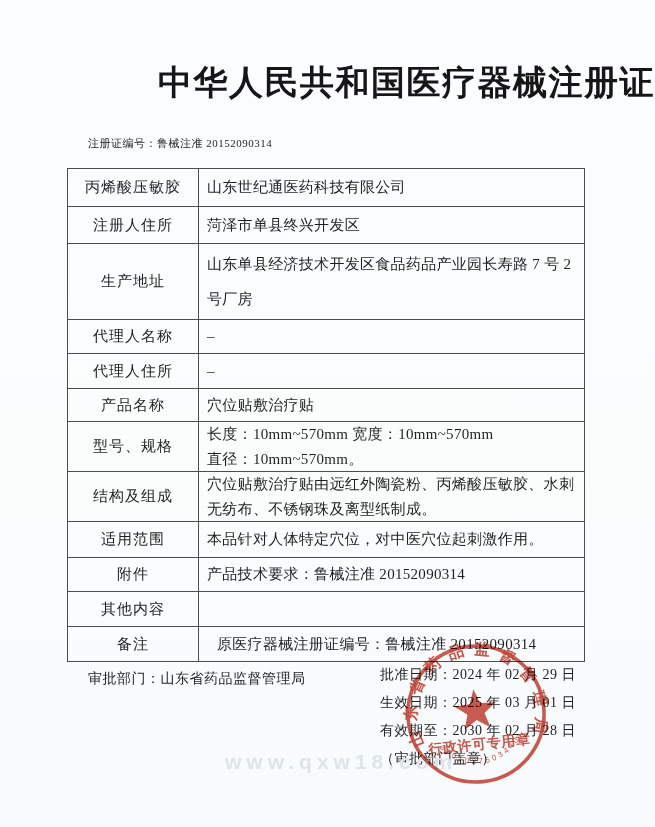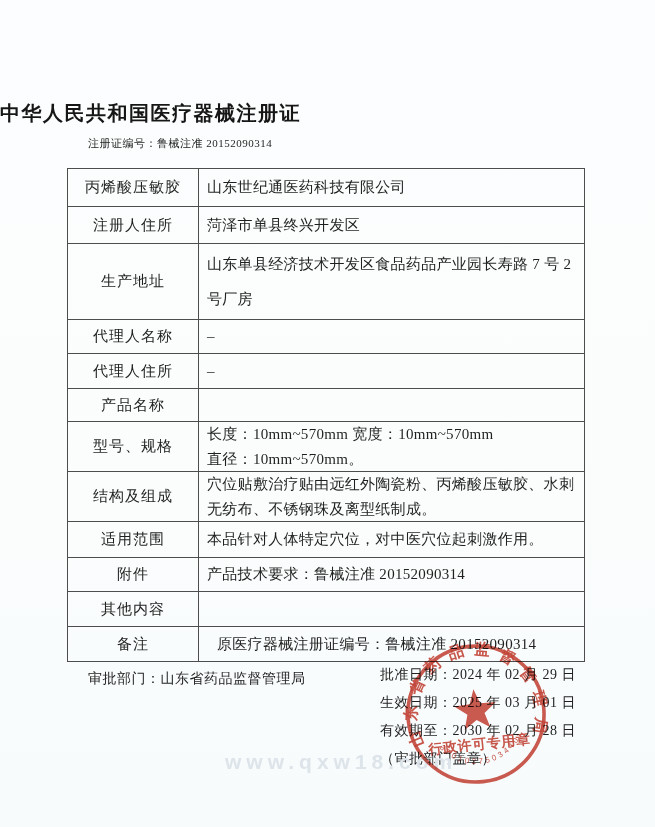--- a/index.html
+++ b/index.html
@@ -7,23 +7,22 @@
     position:relative;
     width:655px;height:827px;
     margin:0 auto;
     background:linear-gradient(180deg,#fcfdfe 0%,#fbfdfd 60%,#f7fbfc 100%);
     font-family:"Liberation Serif","DejaVu Serif",serif;
     color:#1f1f1f;
     overflow:hidden;
   }
   .title{
     position:absolute;top:60px;left:0;width:100%;
-    text-align:left;font-size:20px;font-weight:bold;letter-spacing:1.5px;
+    text-align:right;font-size:34px;font-weight:bold;letter-spacing:1.5px;
     color:#161616;
-    margin-top:40px;
   }
   .reg-line{
     position:absolute;top:136px;left:88px;
     font-size:11px;letter-spacing:.5px;
   }
   .cert-table{
     position:absolute;top:168px;left:67px;width:518px;
     border:1px solid #4d4d4d;
     box-sizing:border-box;
     font-size:15px;
@@ -107,20 +106,21 @@
     <div class="row">
       <div class="cell-label">代理人名称</div>
       <div class="cell-value">–</div>
     </div>
     <div class="row">
       <div class="cell-label">代理人住所</div>
       <div class="cell-value">–</div>
     </div>
     <div class="row">
       <div class="cell-label">产品名称</div>
+      <div class="cell-value">穴位贴敷治疗贴</div>
     </div>
     <div class="row">
       <div class="cell-label">型号、规格</div>
       <div class="cell-value">长度：10mm~570mm 宽度：10mm~570mm
 直径：10mm~570mm。</div>
     </div>
     <div class="row">
       <div class="cell-label">结构及组成</div>
       <div class="cell-value">穴位贴敷治疗贴由远红外陶瓷粉、丙烯酸压敏胶、水刺无纺布、不锈钢珠及离型纸制成。</div>
     </div>

